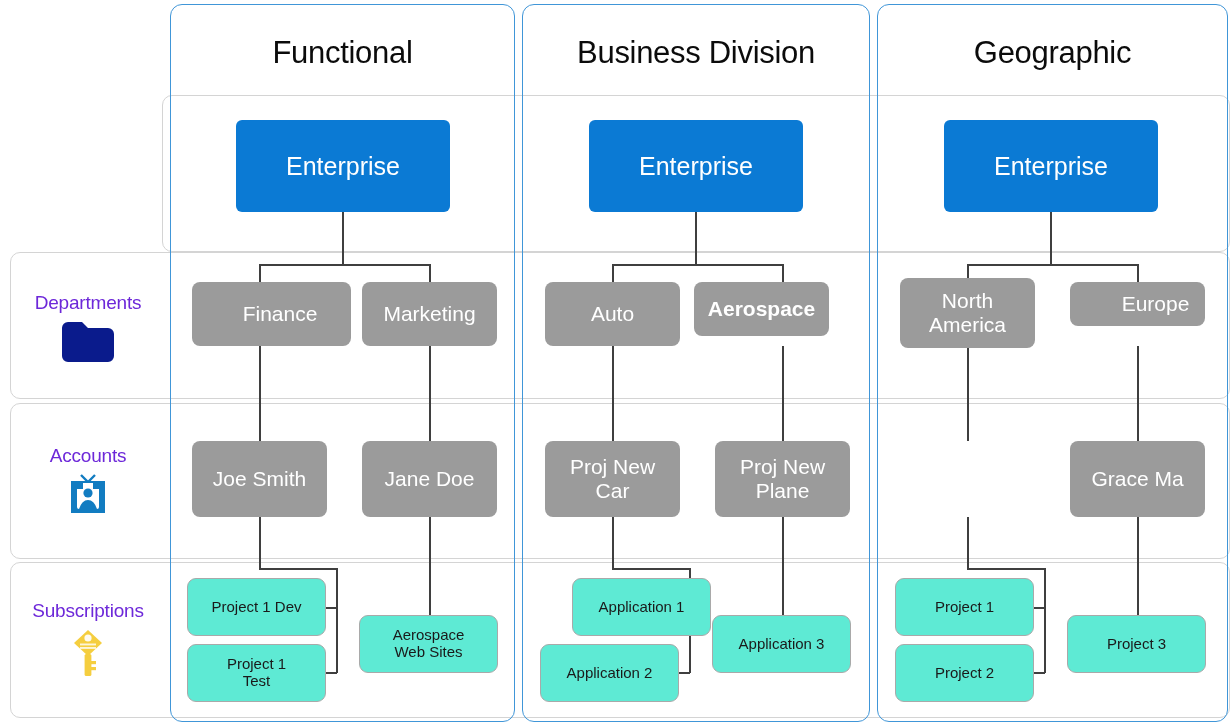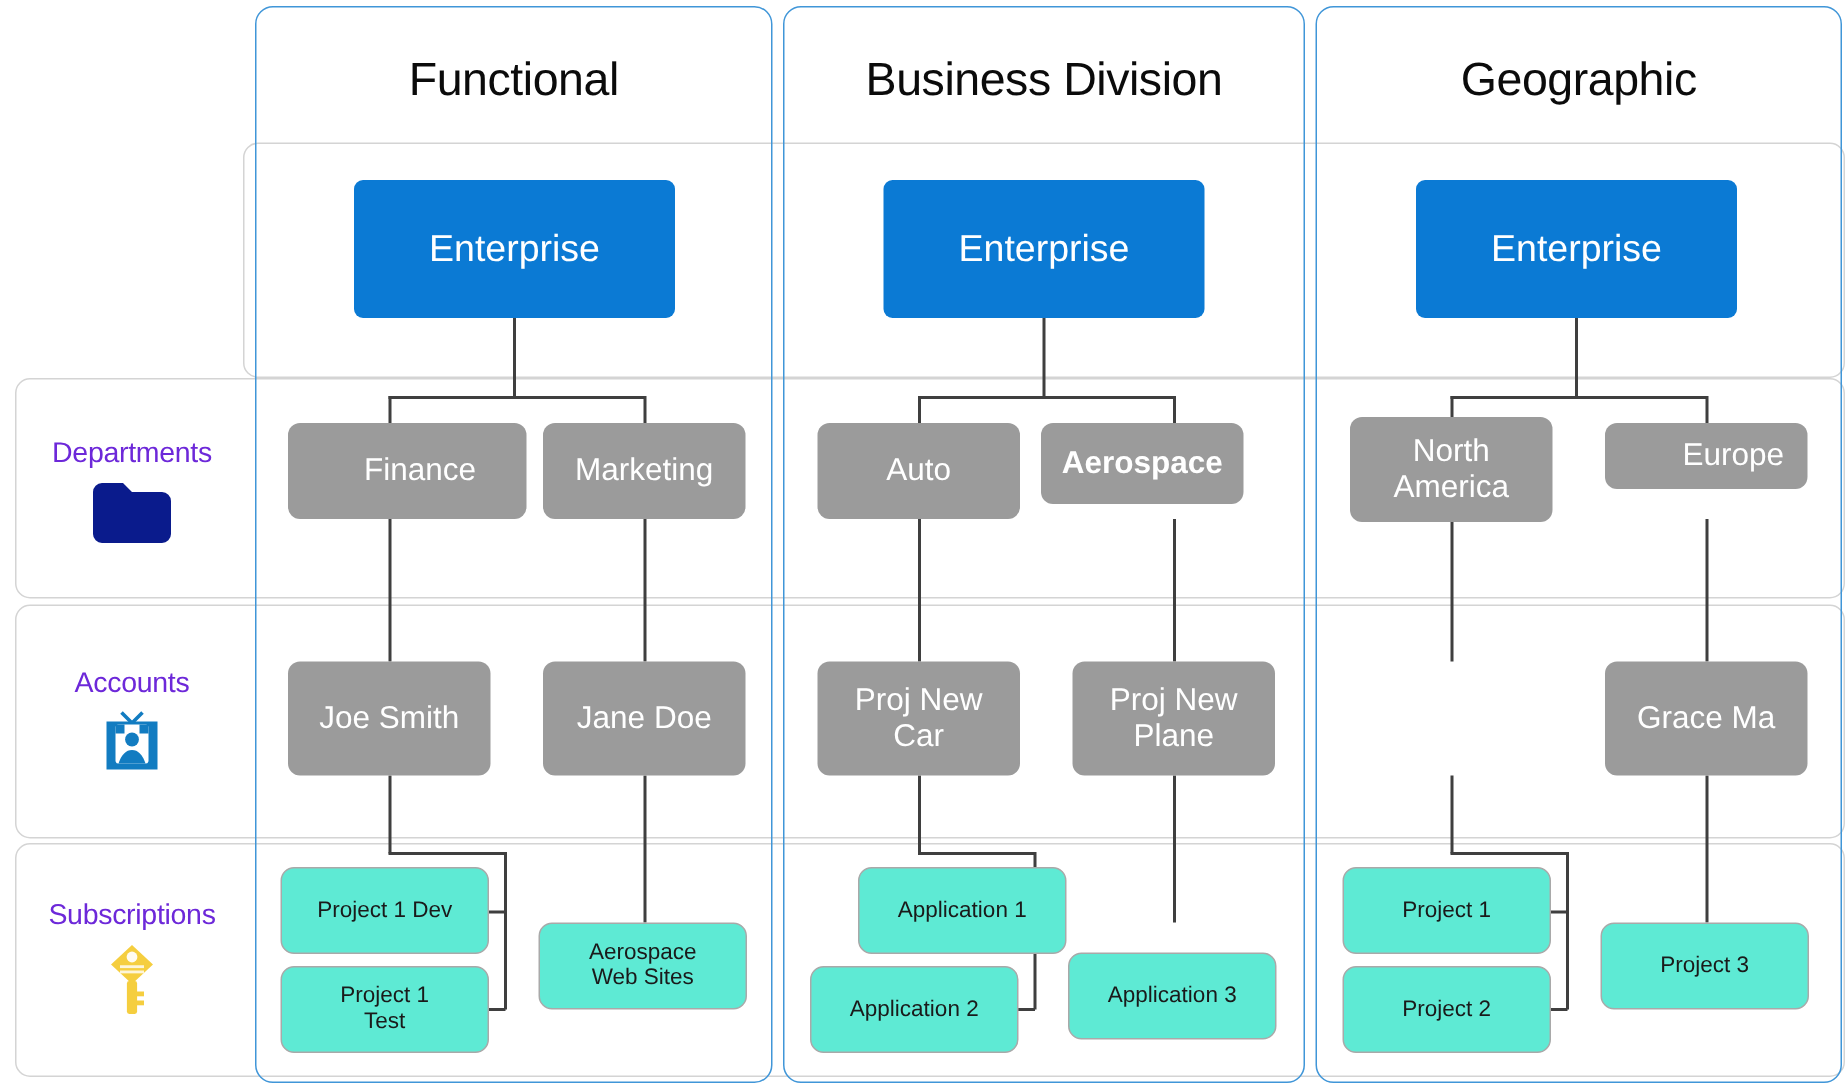--- a/index.html
+++ b/index.html
@@ -196,21 +196,21 @@
 
   <div class="node enterprise" style="left:589px; top:120px; width:214px; height:92px;">Enterprise</div>
   <div class="node dept" style="left:545px; top:282px; width:135px; height:64px;">Auto</div>
   <div class="node dept" style="left:694px; top:282px; width:135px; height:54px;font-weight:bold;">Aerospace</div>
   <div class="node acct" style="left:545px; top:441px; width:135px; height:76px; white-space:pre-line;">Proj New
 Car</div>
   <div class="node acct" style="left:715px; top:441px; width:135px; height:76px; white-space:pre-line;">Proj New
 Plane</div>
   <div class="node sub" style="left:540px; top:578px; width:139px; height:58px;margin-left:32px;">Application 1</div>
   <div class="node sub" style="left:540px; top:644px; width:139px; height:58px;">Application 2</div>
-  <div class="node sub" style="left:712px; top:635px; width:139px; height:58px;">Application 3</div>
+  <div class="node sub" style="left:712px; top:615px; width:139px; height:58px;">Application 3</div>
 
   <div class="col-frame" style="left:877px; top:4px; width:351px; height:718px;"></div>
   <div class="col-title" style="left:877px; top:35px; width:351px;">Geographic</div>
 
   <div class="conn v" style="left:1050px; top:212px; height:53px;"></div>
   <div class="conn h" style="left:967px; top:264px; width:171px;"></div>
   <div class="conn v" style="left:967px; top:264px; height:18px;"></div>
   <div class="conn v" style="left:1137px; top:264px; height:18px;"></div>
   <div class="conn v" style="left:967px; top:346px; height:95px;"></div>
   <div class="conn v" style="left:1137px; top:346px; height:95px;"></div>

